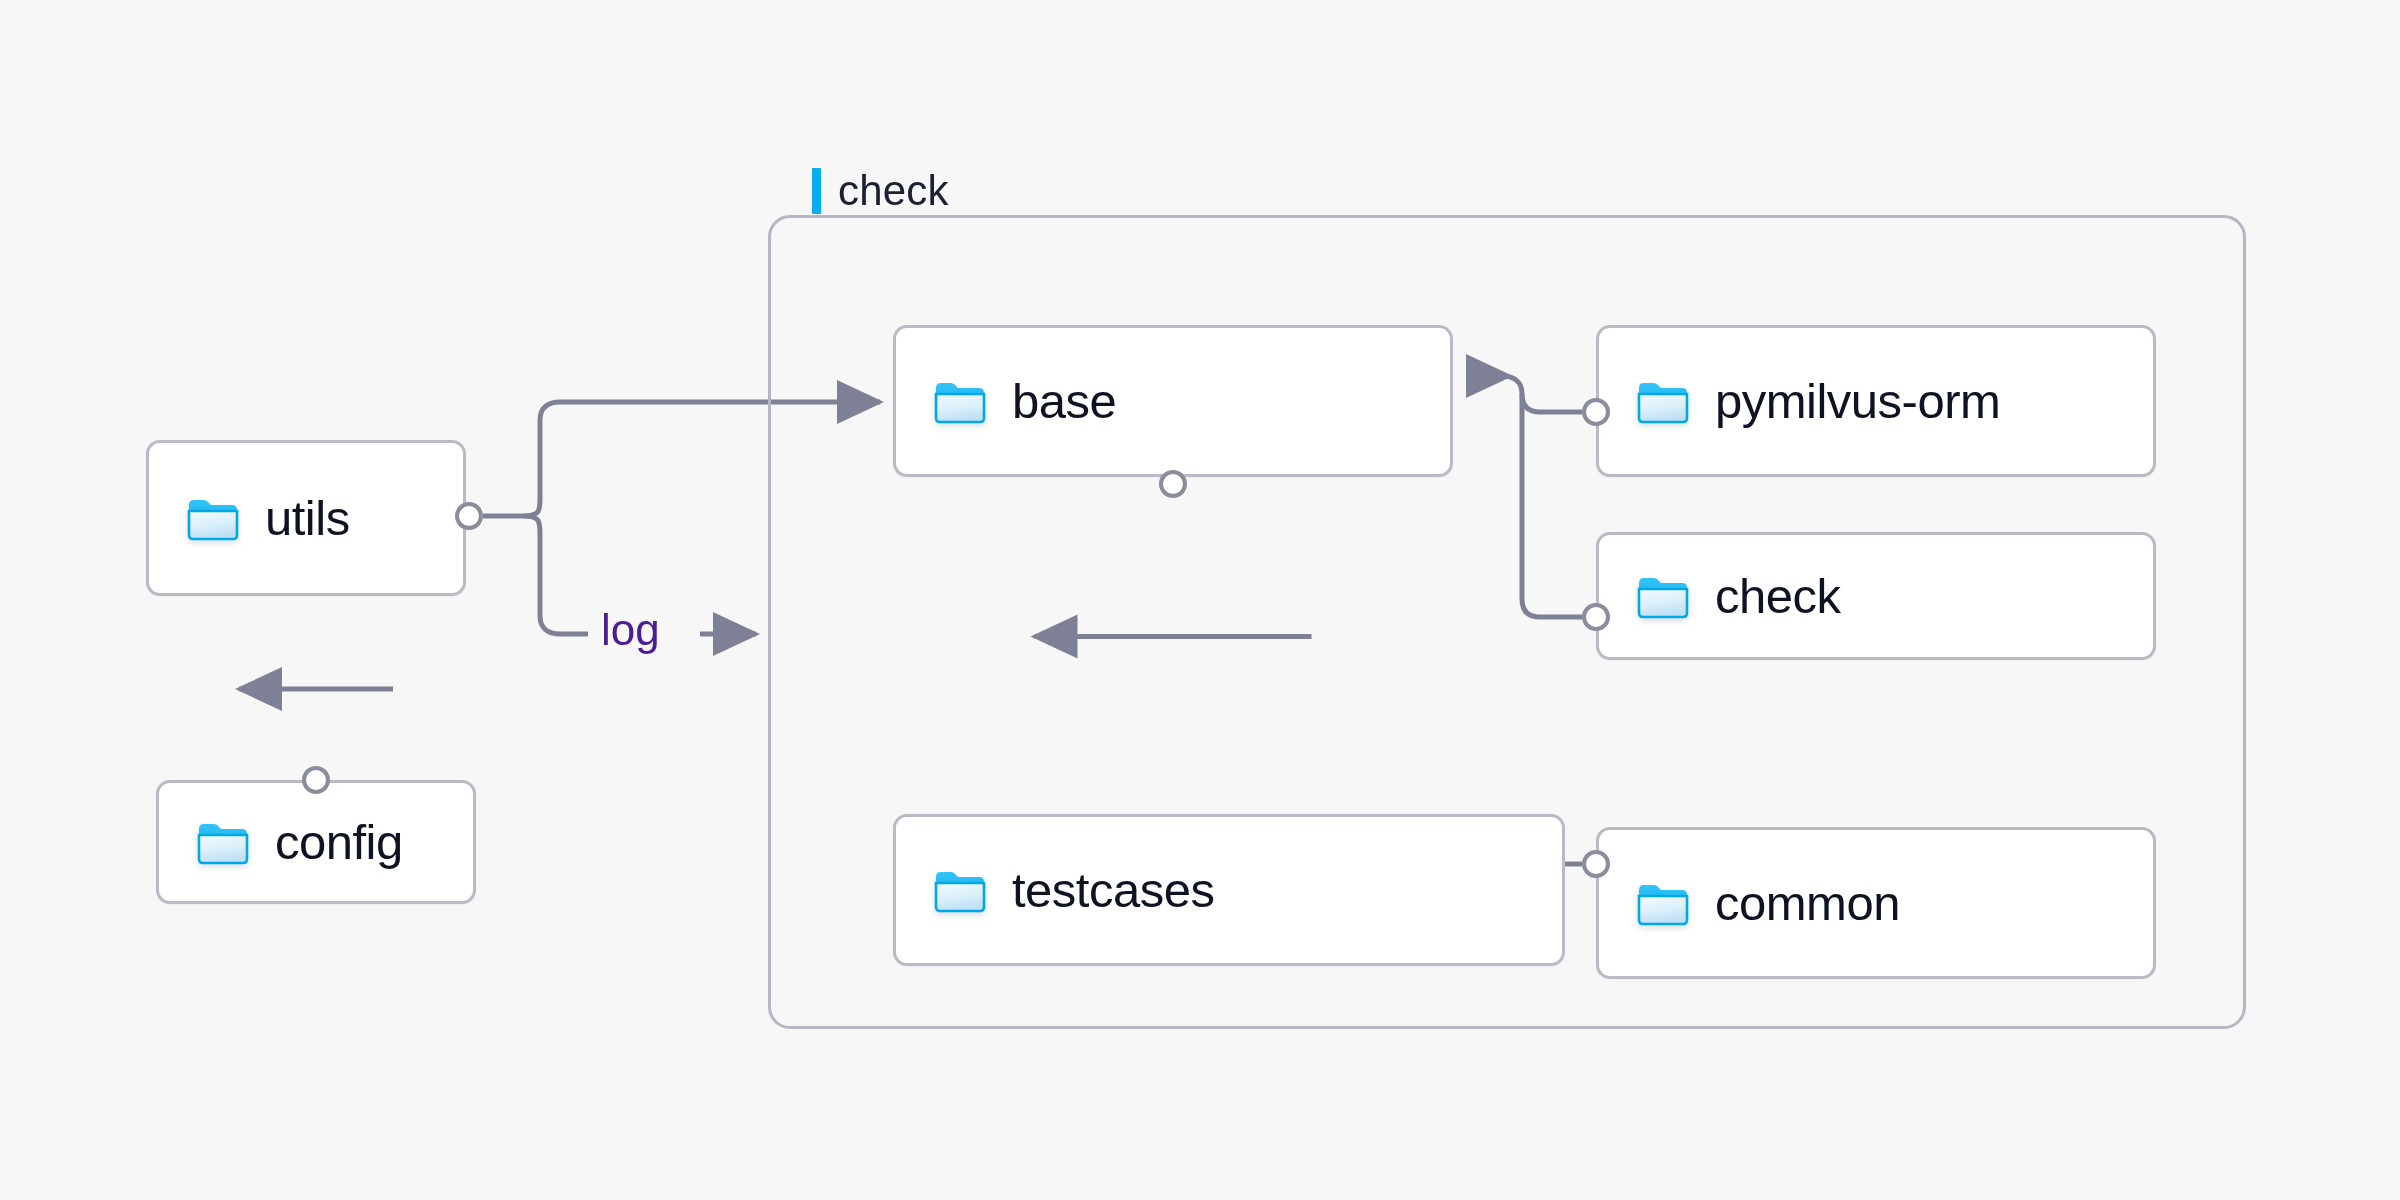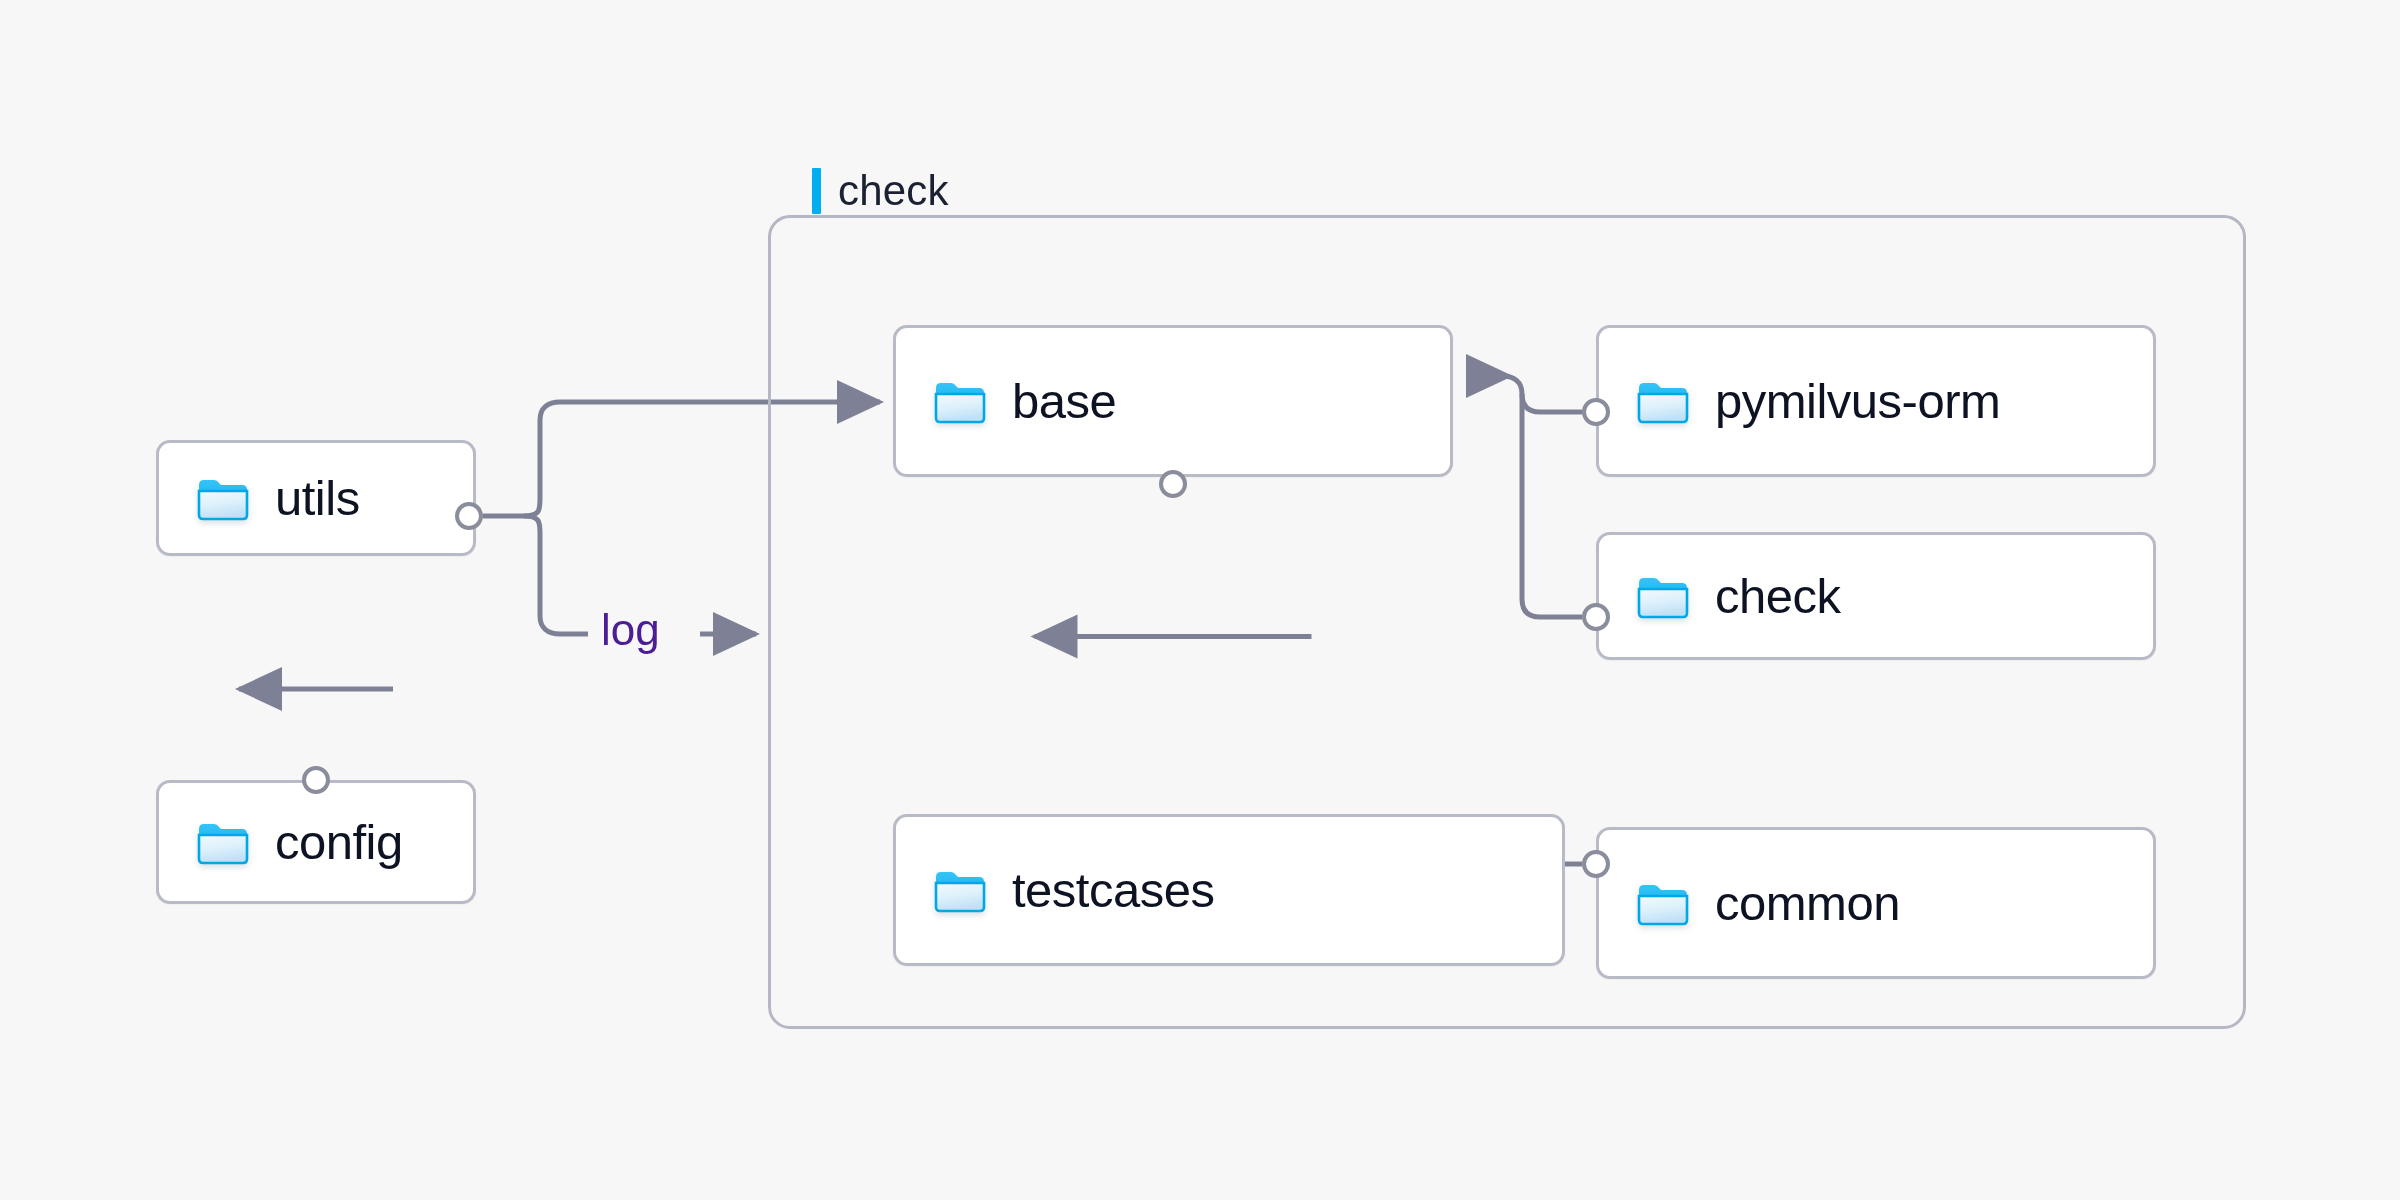--- a/index.html
+++ b/index.html
@@ -161,21 +161,21 @@
     </g>
   </svg>
 
   <div class="group" style="left:768px; top:215px; width:1478px; height:814px;"></div>
 
   <div class="group-label" style="left:802px; top:168px;">
     <span class="group-accent"></span>
     <span class="group-label-text">check</span>
   </div>
 
-  <div class="node" style="left:156px; top:440px; width:320px; height:116px;">
+  <div class="node" style="left:146px; top:440px; width:320px; height:156px;">
     <div class="node-inner">
       <svg class="folder-icon" viewBox="0 0 52 46">
         <path d="M2 10 q0-5 5-5 h10 q3 0 4.5 2.5 L24 10 h21 q5 0 5 5 v25 q0 4-4 4 H6 q-4 0-4-4 Z" fill="url(#folderTabGrad)"></path>
         <path d="M2 16 h48 v24 q0 4-4 4 H6 q-4 0-4-4 Z" fill="url(#folderGrad)" stroke="#00a8e8" stroke-width="2.6"></path>
       </svg>
       <span class="node-label">utils</span>
     </div>
   </div>
   <div class="port" style="left:455px; top:502px;"></div>
 

